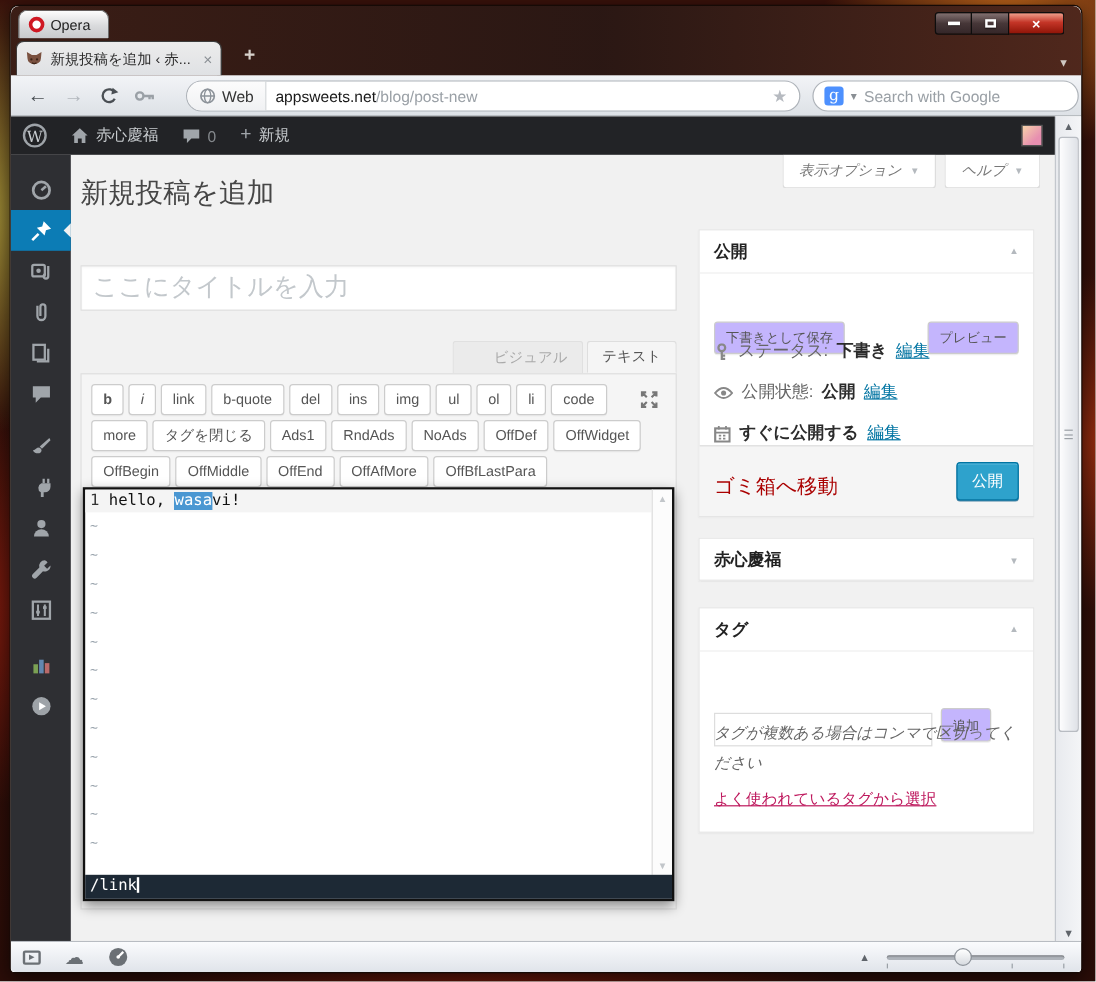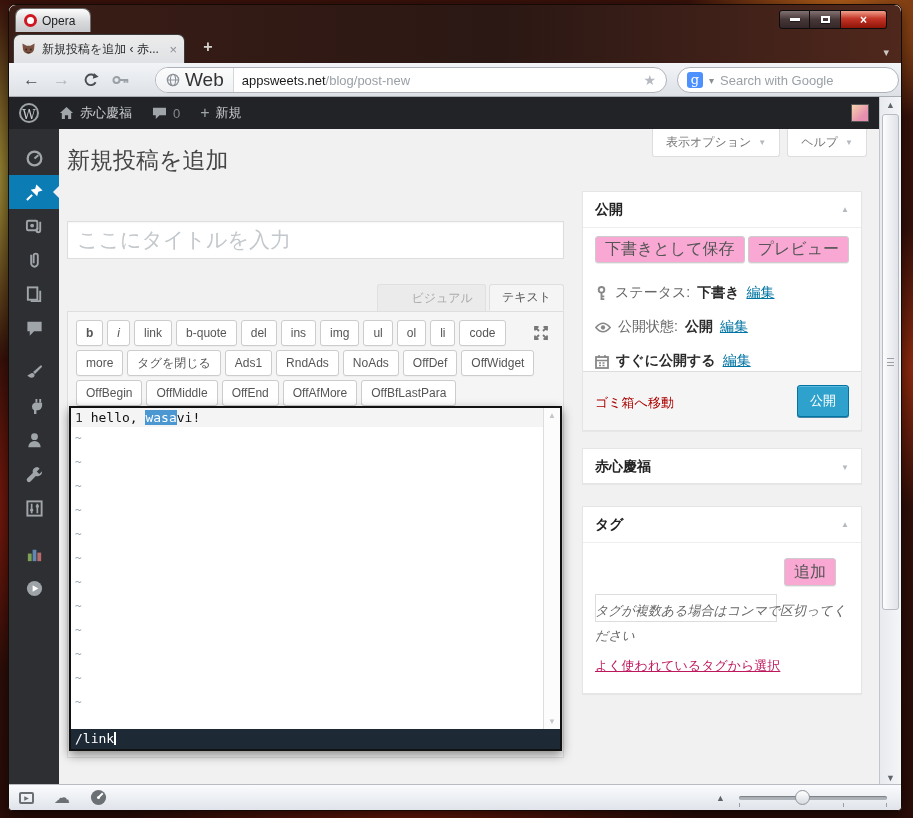--- a/index.html
+++ b/index.html
@@ -48,21 +48,21 @@
   .tabbar-chevron{ position:absolute; right:12px; bottom:4px; color:#cfc8c2; font-size:11px; }
   
   .addressbar{ position:absolute; left:0; top:58px; right:0; height:34px;
     background:linear-gradient(#f2f4f7,#dde1e6); border-bottom:1px solid #a9aeb4; }
   .navbtns{ position:absolute; left:14px; top:0; height:33px; display:flex; align-items:center; gap:13px; }
   .nav-ic{ font-size:17px; color:#4a4f54; }
   .nav-ic.dis{ color:#b2b7bd; }
   .urlbox{ position:absolute; left:146px; top:4px; width:512px; height:26px; background:#fff;
     border:1px solid #aeb3b9; border-radius:13px; display:flex; align-items:center; overflow:hidden; }
   .url-badge{ display:flex; align-items:center; gap:5px; padding:0 9px 0 10px; height:100%;
-    border-right:1px solid #d4d7da; background:linear-gradient(#fcfcfc,#f0f1f3); font-size:19px; color:#333; }
+    border-right:1px solid #d4d7da; background:linear-gradient(#fcfcfc,#f0f1f3); font-size:13px; color:#333; }
   .url-text{ flex:1; padding:0 8px; font-size:13px; color:#1a1a1a; white-space:nowrap; }
   .url-text .path{ color:#9aa0a6; }
   .url-star{ padding-right:10px; color:#b6bac0; font-size:14px; }
   .searchbox{ position:absolute; left:668px; top:4px; width:222px; height:26px; background:#fff;
     border:1px solid #aeb3b9; border-radius:13px; display:flex; align-items:center; gap:6px; padding:0 9px; }
   .g-ic{ width:16px; height:16px; border-radius:3px; background:#4d90fe; color:#fff;
     font-family:"DejaVu Serif",serif; font-size:13px; line-height:16px; text-align:center; }
   .s-chev{ color:#8a8f94; font-size:10px; }
   .s-ph{ color:#9aa0a6; font-size:13px; }
   
@@ -89,21 +89,21 @@
   
   .adminbody{ position:absolute; left:0; top:32px; right:0; bottom:0; display:flex; }
   .menu{ width:50px; background:#2e2f33; padding-top:12px; display:flex; flex-direction:column; }
   .mi{ height:34px; display:flex; align-items:center; justify-content:center; position:relative; }
   .mi svg{ width:19px; height:19px; }
   .mi.active{ background:#0c7cb5; }
   .mi.active:after{ content:""; position:absolute; right:0; top:50%; margin-top:-6px;
     border-right:6px solid #f1f1f1; border-top:6px solid transparent; border-bottom:6px solid transparent; }
   .mi-sp{ height:10px; } .mi-sp2{ height:12px; }
   .content{ flex:1; position:relative; overflow:hidden; }
-  .scr-opts{ position:absolute; top:0; right:12px; display:flex; gap:7px; }
+  .scr-opts{ position:absolute; top:0; right:12px; display:flex; gap:7px;font-style:italic; }
   .scr-btn{ height:28px; background:#fff; border:1px solid #ddd; border-top:none;
     border-radius:0 0 3px 3px; color:#777; font-size:12px; display:flex; align-items:center; gap:7px; padding:0 13px; }
   .scr-btn .tog{ font-size:8px; color:#b4b9be; }
   .page-title{ position:absolute; left:8px; top:16px; font-size:23px; color:#464646; font-weight:normal; }
   
   .main-col{ position:absolute; left:8px; top:56px; width:497px; }
   .title-input{ width:100%; height:38px; border:1px solid #ddd; background:#fff; padding:0 9px;
     font-size:21px; color:#333; box-shadow:inset 0 1px 2px rgba(0,0,0,.04); outline:none; }
   .title-input::placeholder{ color:#c3c8cc; }
   .media-row{ position:absolute; left:0; top:94px; right:0; height:29px; }
@@ -140,30 +140,30 @@
   .wa-caret{ display:inline-block; width:2px; height:13px; background:#fff; vertical-align:-2px; }
   
   .right-col{ position:absolute; left:523px; top:62px; width:280px; }
   .panel{ background:#fff; border:1px solid #e5e5e5; box-shadow:0 1px 1px rgba(0,0,0,.04); position:relative; }
   .p-head{ height:36px; display:flex; align-items:center; justify-content:space-between;
     padding:0 12px; font-size:14px; font-weight:bold; color:#222; border-bottom:1px solid #eee; }
   .p-head.noline{ border-bottom:none; }
   .p-tog{ font-size:8px; color:#b4b9be; font-weight:normal; }
   .publish-panel{ height:240px; }
   .minor{ position:absolute; left:0; right:0; top:44px; height:32px; padding:0 12px; }
-  .btn-sec{ height:27px; background:#f9a8d4; border:1px solid #ccc; border-radius:3px; color:#555;
-    font-size:16px; display:inline-flex; align-items:center; padding:0 9px; box-shadow:0 1px 0 #eee; }
+  .btn-sec{ height:27px; background:#c4b5fd; border:1px solid #ccc; border-radius:3px; color:#555;
+    font-size:11px; display:inline-flex; align-items:center; padding:0 9px; box-shadow:0 1px 0 #eee;margin-top:32px; }
   .btn-preview{ position:absolute; right:12px; top:0; }
   .misc{ position:absolute; left:0; right:0; top:84px; }
   .m-row{ display:flex; align-items:center; gap:7px; padding:0 12px; height:34px; font-size:14px; color:#666; }
   .m-row b{ color:#2b2b2b; }
   .edit-link{ color:#0074a2; text-decoration:underline; }
   .major{ position:absolute; left:0; right:0; bottom:0; height:59px; background:#f5f5f5;
     border-top:1px solid #ddd; }
-  .trash{ position:absolute; left:12px; top:22px; color:#a00; font-size:13px; }
+  .trash{ position:absolute; left:12px; top:22px; color:#a00; font-size:17px; }
   .btn-publish{ position:absolute; right:12px; top:13px; height:32px; padding:0 12px;
     background:#2ea2cc; border:1px solid #0074a2; border-radius:3px; color:#fff; font-size:13px;
     display:flex; align-items:center; box-shadow:inset 0 1px 0 rgba(120,200,230,.6), 0 1px 0 rgba(0,86,132,.7); }
   .cat-panel{ margin-top:17px; height:36px; }
   .tags-panel{ margin-top:22px; height:188px; }
   .tag-input{ position:absolute; left:12px; top:51px; width:182px; height:28px; border:1px solid #ddd;
     background:#fff; padding:0 6px; font-size:13px; outline:none; }
   .tag-add{ position:absolute; left:201px; top:51px; height:28px; }
   .tag-hint{ position:absolute; left:12px; top:92px; width:252px; font-size:13px; font-style:italic;
     color:#666; line-height:1.9; }

